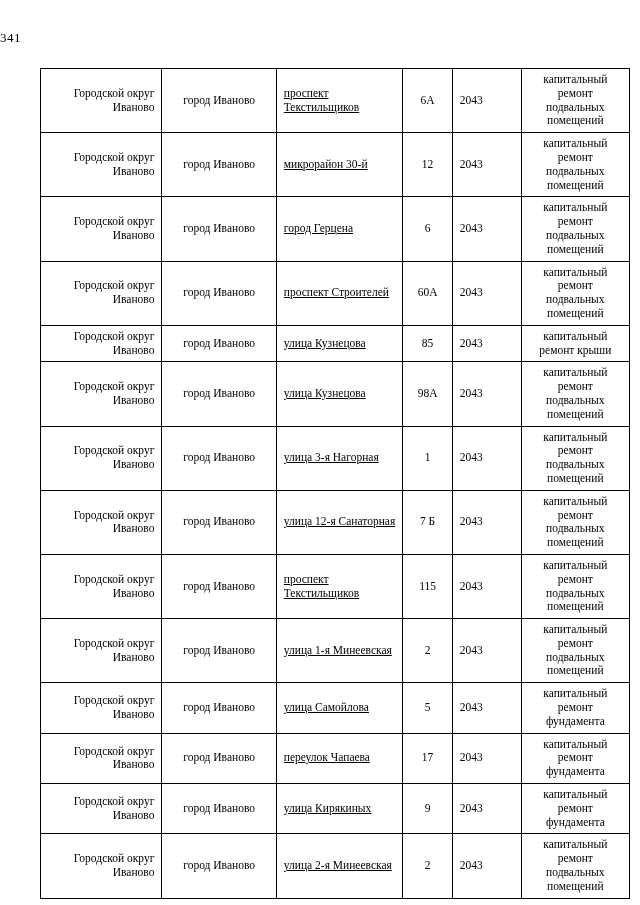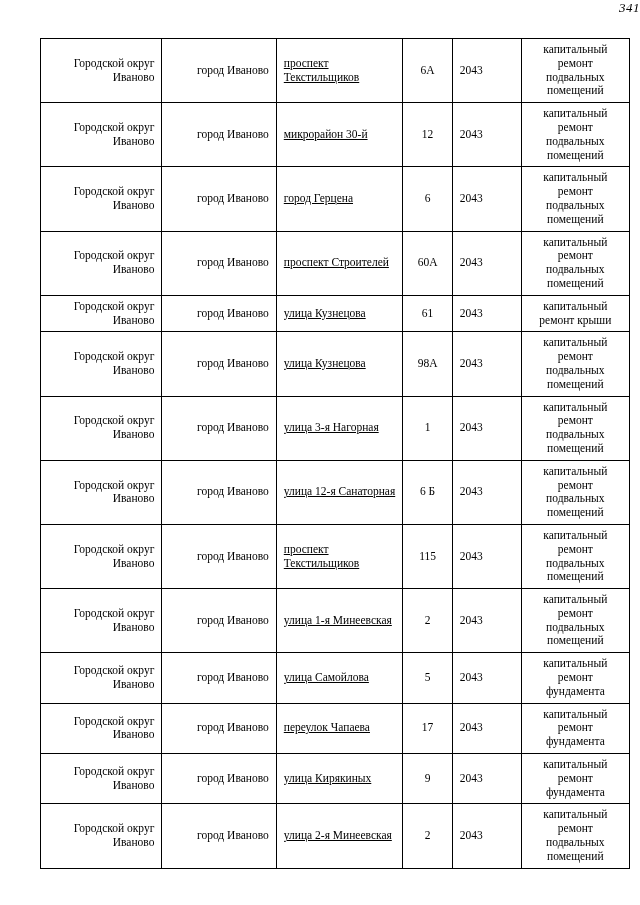--- a/index.html
+++ b/index.html
@@ -9,41 +9,41 @@
   .page {
     position: relative;
     width: 640px;
     height: 905px;
     background: #ffffff;
     font-family: "Liberation Serif", "DejaVu Serif", serif;
     color: #000000;
     overflow: hidden;
   }
   .page-number {
-    text-align: right;
+    padding-top: 30px;
+    text-align: left;
     font-size: 13px;
     letter-spacing: 0.5px;
-    font-style: italic;
   }
   table.repair-table {
     border-collapse: collapse;
     margin: 22px 0 0 40px;
     width: 590px;
     table-layout: fixed;
   }
   table.repair-table td {
     border: 1px solid #000000;
     vertical-align: middle;
     font-size: 11.5px;
     line-height: 1.2;
     padding: 4px 7px;
     word-wrap: break-word;
   }
   td.col-district { width: 120px; text-align: right; }
-  td.col-city     { width: 113px; text-align: right; }
+  td.col-city     { width: 113px; text-align: center; }
   td.col-street   { width: 125px; text-align: left; text-decoration: underline; }
   td.col-house    { width: 49px;  text-align: center; }
   td.col-year     { width: 68px;  text-align: left; }
   td.col-work     { width: 107px; text-align: center; font-size: 10.5px; padding: 3px 6px; }
 </style>
 </head>
 <body>
 
 <div class="page">
   <div class="page-number">341</div>
@@ -79,21 +79,21 @@
           <td class="col-city">город Иваново</td>
           <td class="col-street">проспект Строителей</td>
           <td class="col-house">60А</td>
           <td class="col-year">2043</td>
           <td class="col-work">капитальный ремонт подвальных помещений</td>
         </tr>
         <tr>
           <td class="col-district">Городской округ Иваново</td>
           <td class="col-city">город Иваново</td>
           <td class="col-street">улица Кузнецова</td>
-          <td class="col-house">61</td>
+          <td class="col-house">85</td>
           <td class="col-year">2043</td>
           <td class="col-work">капитальный ремонт крыши</td>
         </tr>
         <tr>
           <td class="col-district">Городской округ Иваново</td>
           <td class="col-city">город Иваново</td>
           <td class="col-street">улица Кузнецова</td>
           <td class="col-house">98А</td>
           <td class="col-year">2043</td>
           <td class="col-work">капитальный ремонт подвальных помещений</td>
@@ -103,21 +103,21 @@
           <td class="col-city">город Иваново</td>
           <td class="col-street">улица 3-я Нагорная</td>
           <td class="col-house">1</td>
           <td class="col-year">2043</td>
           <td class="col-work">капитальный ремонт подвальных помещений</td>
         </tr>
         <tr>
           <td class="col-district">Городской округ Иваново</td>
           <td class="col-city">город Иваново</td>
           <td class="col-street">улица 12-я Санаторная</td>
-          <td class="col-house">6 Б</td>
+          <td class="col-house">7 Б</td>
           <td class="col-year">2043</td>
           <td class="col-work">капитальный ремонт подвальных помещений</td>
         </tr>
         <tr>
           <td class="col-district">Городской округ Иваново</td>
           <td class="col-city">город Иваново</td>
           <td class="col-street">проспект Текстильщиков</td>
           <td class="col-house">115</td>
           <td class="col-year">2043</td>
           <td class="col-work">капитальный ремонт подвальных помещений</td>

